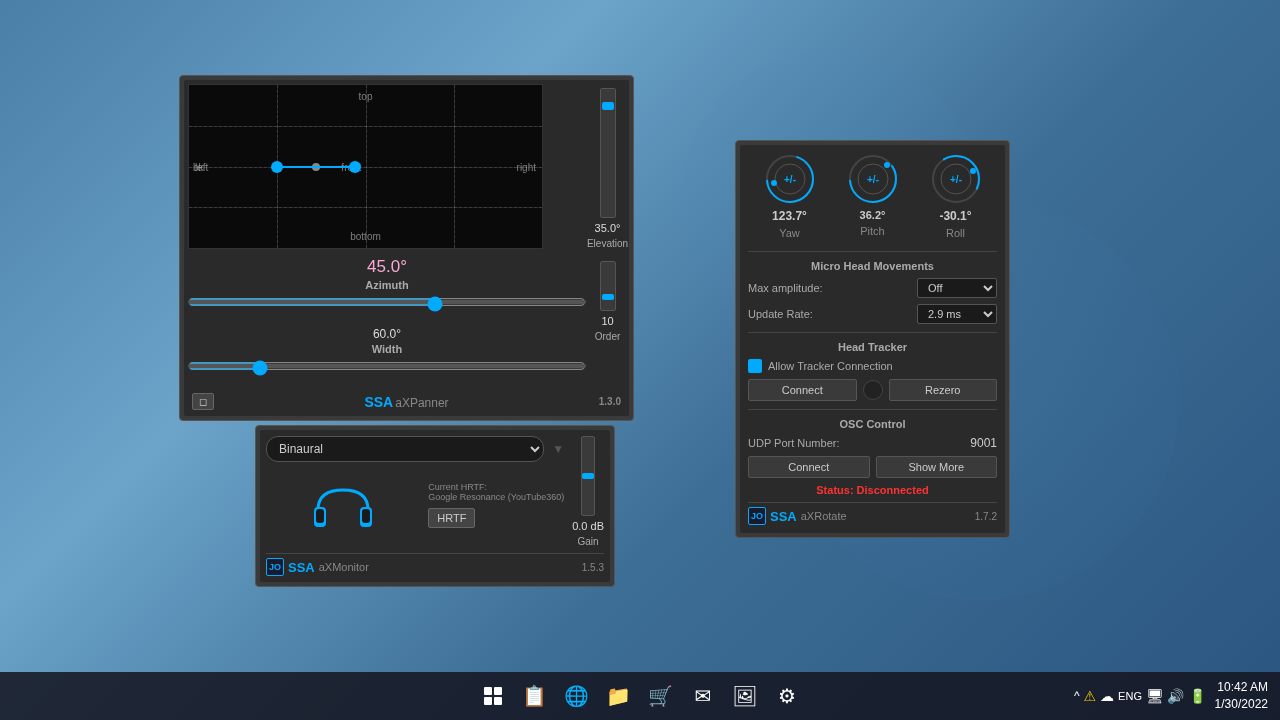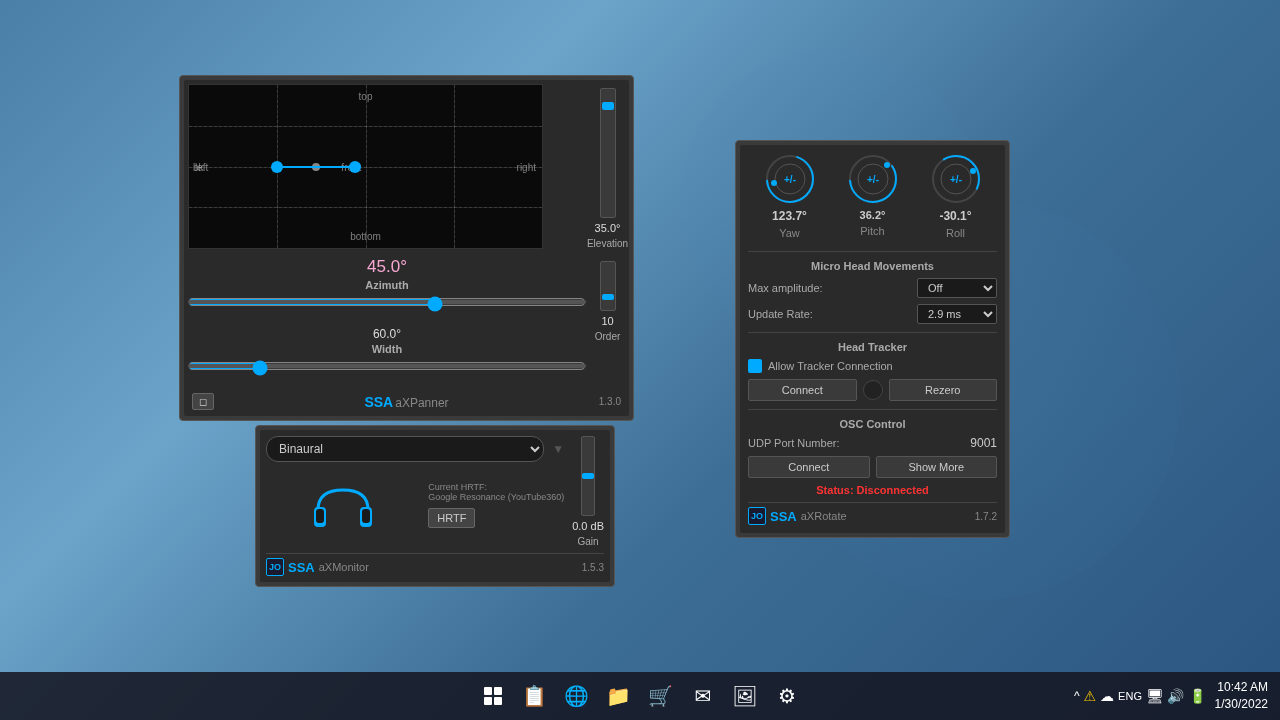--- a/index.html
+++ b/index.html
@@ -480,21 +480,21 @@
         <div style="color:#aaa;font-size:10px;text-align:center;">Order</div>
       </div>
     </div>
 
     <div class="plugin-footer">
       <button class="plugin-btn">◻</button>
       <div style="display:flex;align-items:baseline;gap:2px;">
         <span style="color:#00aaff;font-size:14px;font-weight:bold;">SSA</span>
         <span style="color:#888;font-size:12px;">aXPanner</span>
       </div>
-      <span style="color:#888;font-size:10px;">1.3.0</span>
+      <span style="color:#888;font-size:10px;font-weight:bold;">1.3.0</span>
     </div>
   </div>
 </div>
 
 <div class="plugin-monitor">
   <div class="plugin-monitor-inner">
     <div style="display:flex;gap:8px;align-items:flex-start;">
 
       <div style="flex:1;">
         <div class="monitor-top">

